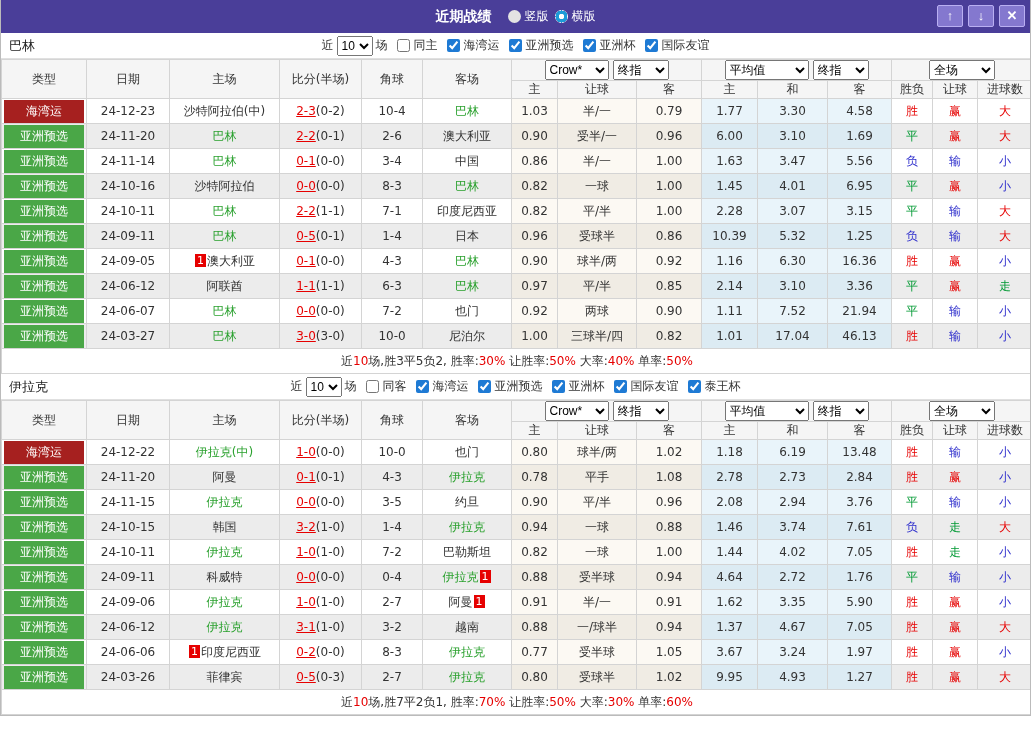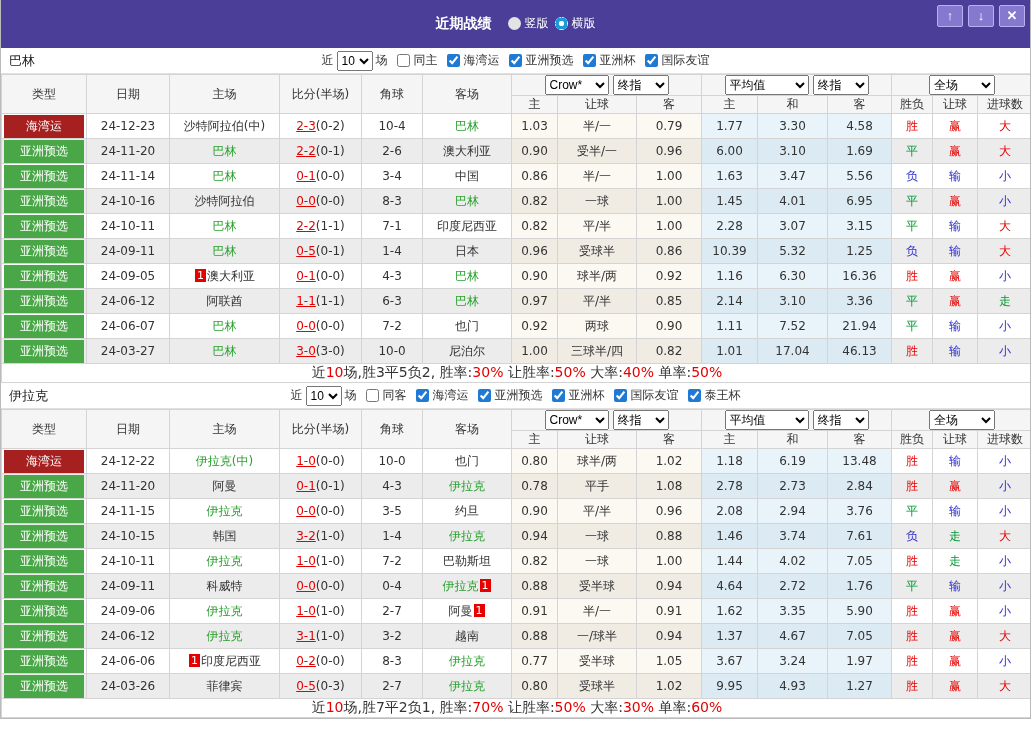--- a/index.html
+++ b/index.html
@@ -1,21 +1,21 @@
 <!DOCTYPE html>
 <html><head>
 <meta charset="utf-8">
 <style>
   * { box-sizing: border-box; }
   html,body { margin:0; padding:0; background:#fff; }
   body { width:1031px; font-family:"DejaVu Sans","Liberation Sans",sans-serif; font-size:12px; color:#333; }
   .window { width:1031px; border:1px solid #bbb; border-top:none; overflow:hidden; background:#fff; }
 
   
-  .titlebar { height:48px; background:#4a3e99; position:relative; display:flex; align-items:center; justify-content:center; }
+  .titlebar { height:33px; background:#4a3e99; position:relative; display:flex; align-items:center; justify-content:center; }
   .title-wrap { display:flex; align-items:center; gap:10px; color:#fff; }
   .title { font-size:14px; font-weight:bold; }
   .radio-opt { display:inline-flex; align-items:center; gap:4px; color:#fff; font-size:12px; cursor:pointer; }
   .radio-dot { width:13px; height:13px; border-radius:50%; background:#e3e3e3; display:inline-block; }
   .radio-opt.sel .radio-dot { background:radial-gradient(circle,#fff 0 2.5px,#1d9bd8 3px 6px,#fff 6px); }
   .win-btns { position:absolute; right:5px; top:5px; display:flex; gap:5px; }
   .wbtn { width:26px; height:22px; background:#8478cf; border:1px solid #b9aff2; color:#fff; font-size:13px; font-weight:bold; line-height:18px; padding:0; cursor:pointer; border-radius:2px; }
 
   
   .secbar { height:26px; position:relative; display:flex; align-items:center; justify-content:center; background:#fff; border-bottom:1px solid #e0e0e0; }
@@ -42,21 +42,21 @@
   .badge { display:block; margin:0; height:23px; line-height:23px; color:#fff; font-size:12px; }
   .badge.red { background:#a6201f; }
   .badge.green { background:#4aa747; }
   .tgreen { color:#2aa12e; }
   .sc { color:#e60000;text-decoration:underline; }
   .half { color:#333; }
   .r { color:#e60000; }
   .g { color:#009933; }
   .b { color:#2d2dcc; }
   .card1 { display:inline-block; background:#e60000; color:#fff; font-size:11px; line-height:13px; padding:0 2px; margin:0 1px; vertical-align:1px; }
-  td.footer { height:19px; font-size:14px; color:#333; background:#fff; }
+  td.footer { height:25px; font-size:12px; color:#333; background:#fff; }
 </style>
 </head>
 <body>
 
 <div class="window">
   <div class="titlebar">
     <div class="title-wrap">
       <span class="title">近期战绩</span>
       <span id="layout-radios"><label class="radio-opt" style="margin-left:6px">
             <span class="radio-dot"></span>

